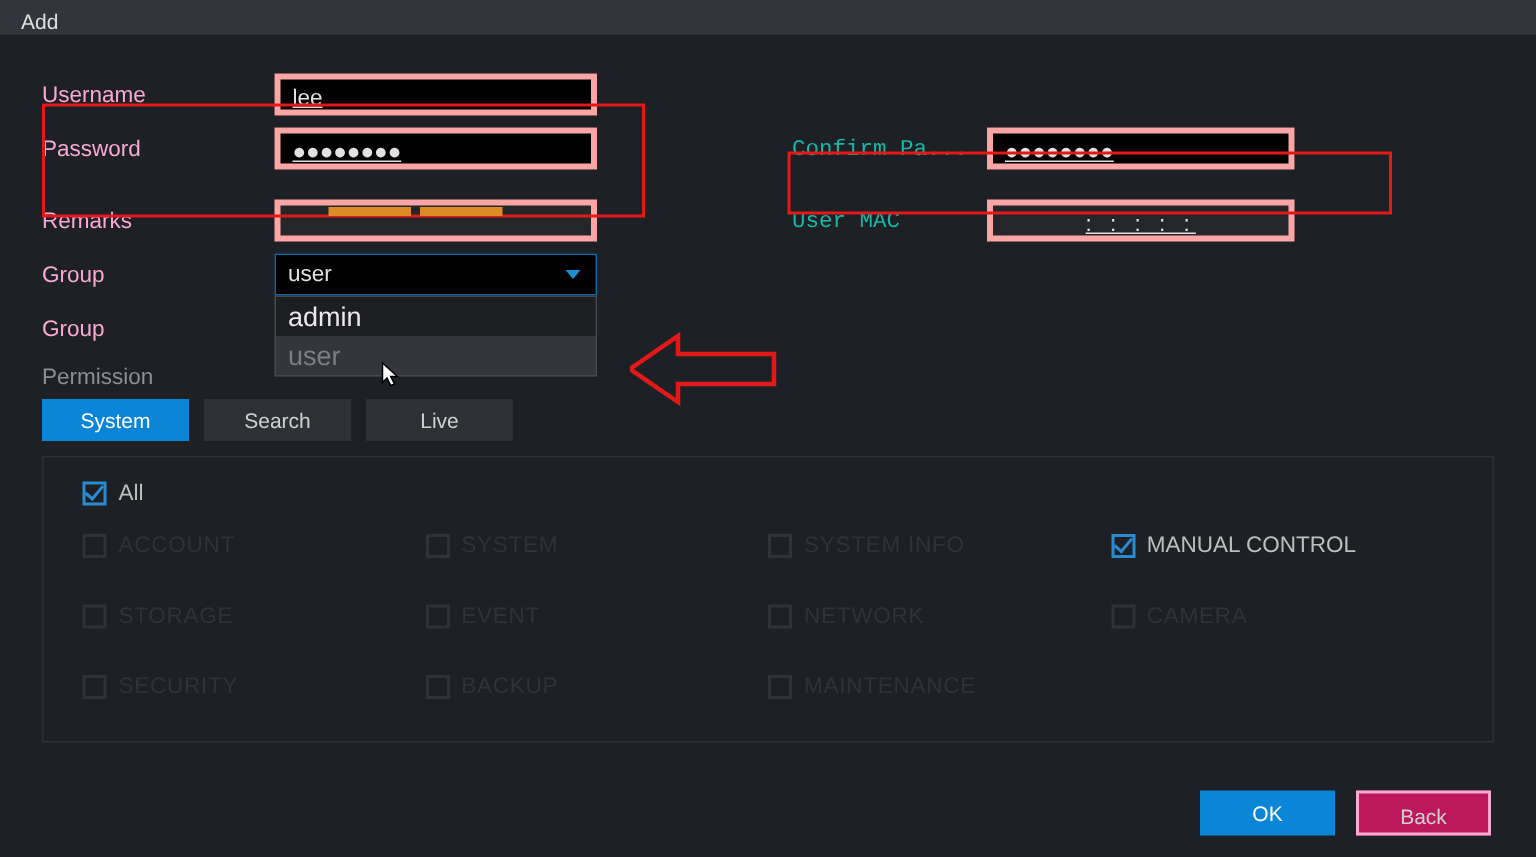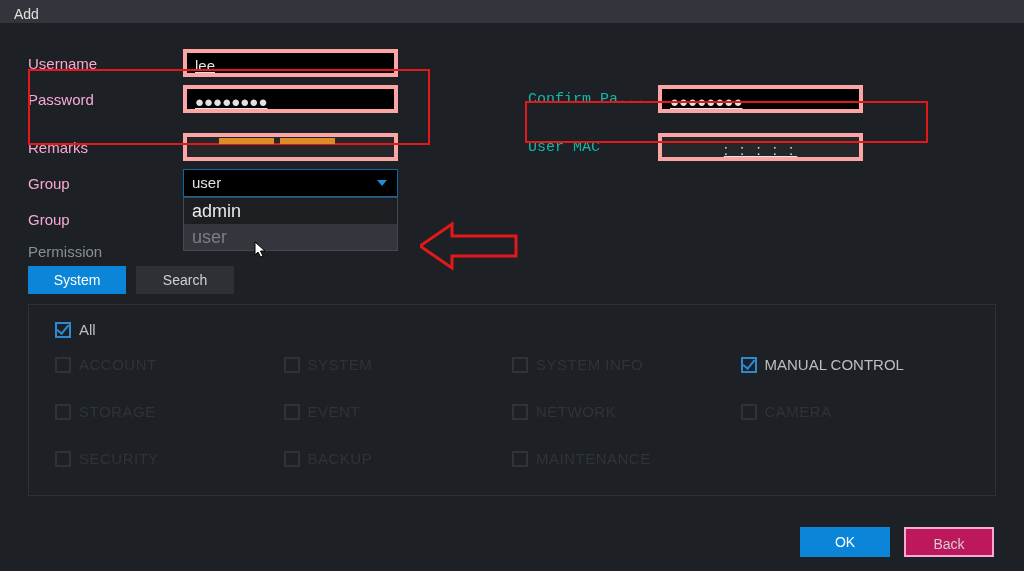--- a/index.html
+++ b/index.html
@@ -136,20 +136,21 @@
 
   <svg class="bigarrow" width="100" height="50" viewBox="0 0 100 50">
     <path d="M0 25 L32 3 L32 15 L96 15 L96 35 L32 35 L32 47 Z" fill="none" stroke="#e31919" stroke-width="3"></path>
   </svg>
 
   <div class="perm-title">Permission</div>
 
   <div class="tabs">
     <div class="tab active">System</div>
     <div class="tab">Search</div>
+    <div class="tab">Live</div>
   </div>
 
   <div class="perm-panel">
     <div class="chk checked">
       <span class="box"></span>
         <span class="lbl">All</span>
     </div>
     <div class="grid">
       <div class="chk disabled">
           <span class="box"></span>

